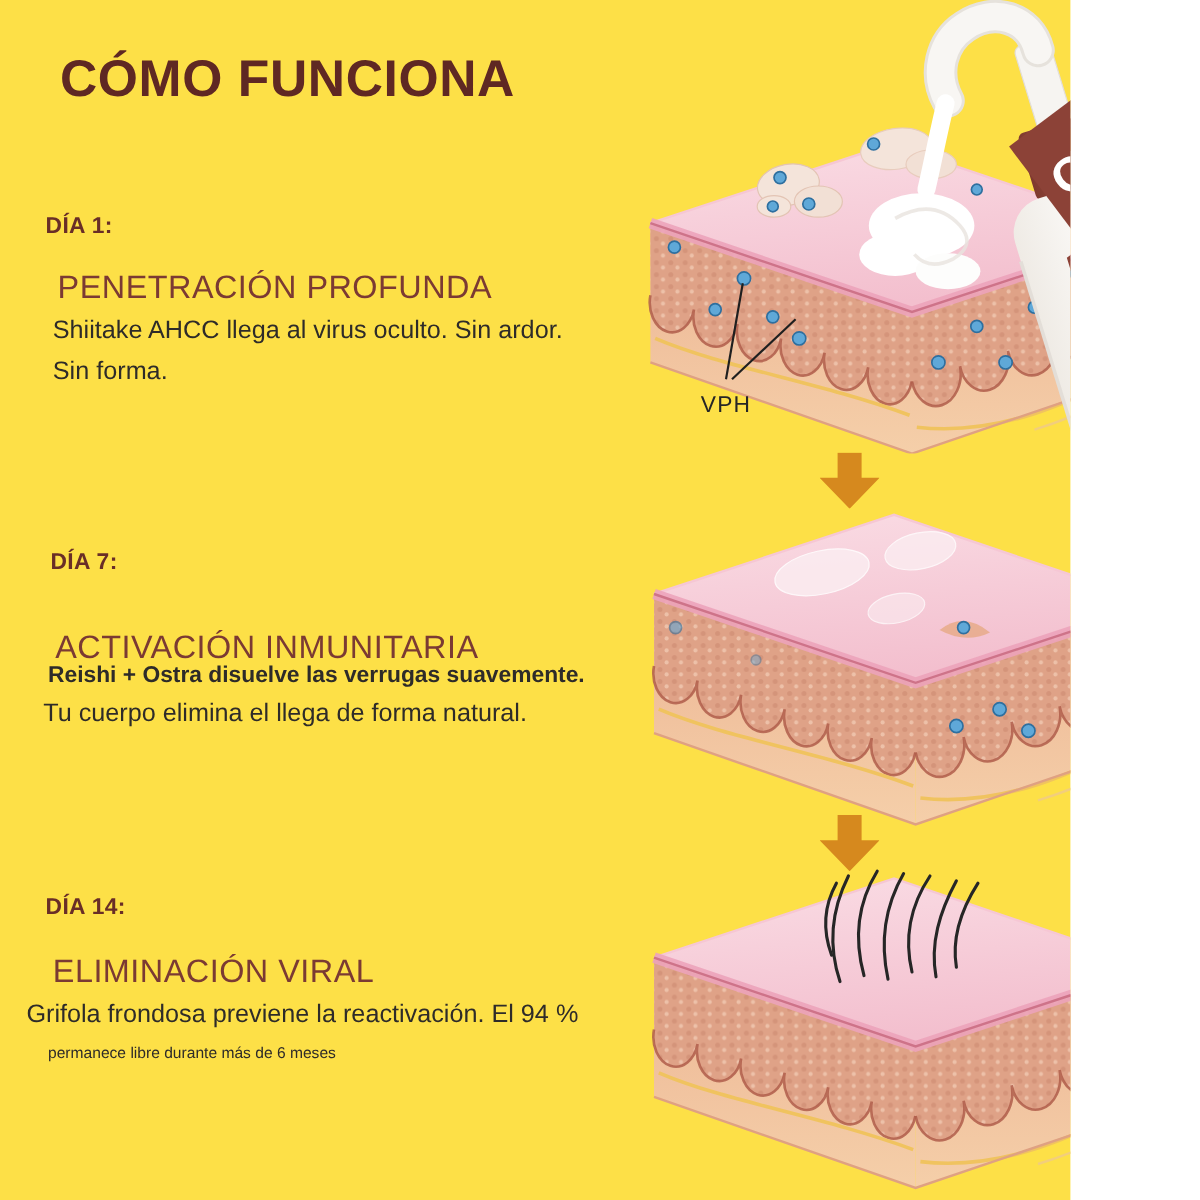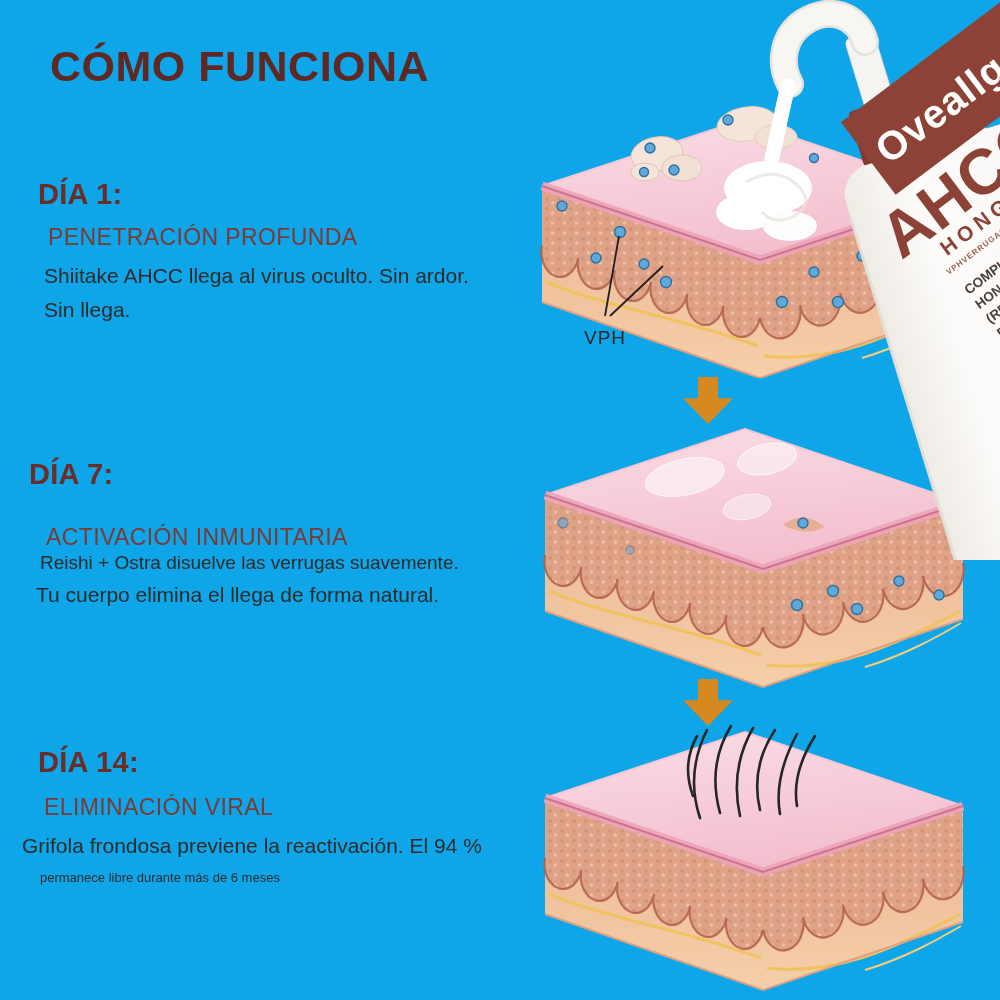--- a/index.html
+++ b/index.html
@@ -1,46 +1,46 @@
 <!DOCTYPE html>
 <html><head>
 <meta charset="utf-8">
 <style>
   html,body{margin:0;padding:0;background:#fff;}
-  .page{position:relative;width:1000px;height:1000px;background:#0ea5e9;overflow:hidden;
+  .page{position:relative;width:892px;height:1000px;background:#fde047;overflow:hidden;
         font-family:"Liberation Sans",sans-serif;}
   .abs{position:absolute;}
   .title{left:50px;top:42px;font-size:43px;font-weight:600;letter-spacing:.5px;color:#5F2823;}
-  .day-label{font-size:29px;font-weight:700;color:#692E27;letter-spacing:.3px;}
-  .sub-label{font-size:23px;font-weight:500;color:#7B3A33;letter-spacing:.4px;}
+  .day-label{font-size:19px;font-weight:700;color:#692E27;letter-spacing:.3px;}
+  .sub-label{font-size:27px;font-weight:500;color:#7B3A33;letter-spacing:.4px;}
   .body-line{color:#2E2B29;}
   .b21{font-size:21px;}
-  .b19{font-size:19px;}
+  .b19{font-size:19px;font-weight:bold;}
   .b18{font-size:13px;}
   .vph{font-size:19px;color:#262626;letter-spacing:1px;}
   .arrow{width:50px;height:47px;background:#D6891E;
          clip-path:polygon(30% 0,70% 0,70% 45%,100% 45%,50% 100%,0 45%,30% 45%);}
   svg text{font-family:"Liberation Sans",sans-serif;}
 </style>
 </head>
 <body>
 
 <div class="page">
 
   <div class="abs title">CÓMO FUNCIONA</div>
 
   <div>
     <div class="abs day-label" style="left:38px;top:178px">DÍA 1:</div>
     <div class="abs sub-label" style="left:48px;top:224px">PENETRACIÓN PROFUNDA</div>
     <div class="abs body-line b21" style="left:44px;top:264px">Shiitake AHCC llega al virus oculto. Sin ardor.</div>
-    <div class="abs body-line b21" style="left:44px;top:298px">Sin llega.</div>
+    <div class="abs body-line b21" style="left:44px;top:298px">Sin forma.</div>
   </div>
 
   <div>
-    <div class="abs day-label" style="left:29px;top:458px">DÍA 7:</div>
+    <div class="abs day-label" style="left:42px;top:458px">DÍA 7:</div>
     <div class="abs sub-label" style="left:46px;top:524px">ACTIVACIÓN INMUNITARIA</div>
     <div class="abs body-line b19" style="left:40px;top:552px">Reishi + Ostra disuelve las verrugas suavemente.</div>
     <div class="abs body-line b21" style="left:36px;top:583px">Tu cuerpo elimina el llega de forma natural.</div>
   </div>
 
   <div>
     <div class="abs day-label" style="left:38px;top:746px">DÍA 14:</div>
     <div class="abs sub-label" style="left:44px;top:794px">ELIMINACIÓN VIRAL</div>
     <div class="abs body-line b21" style="left:22px;top:834px">Grifola frondosa previene la reactivación. El 94 %</div>
     <div class="abs body-line b18" style="left:40px;top:870px">permanece libre durante más de 6 meses</div>

